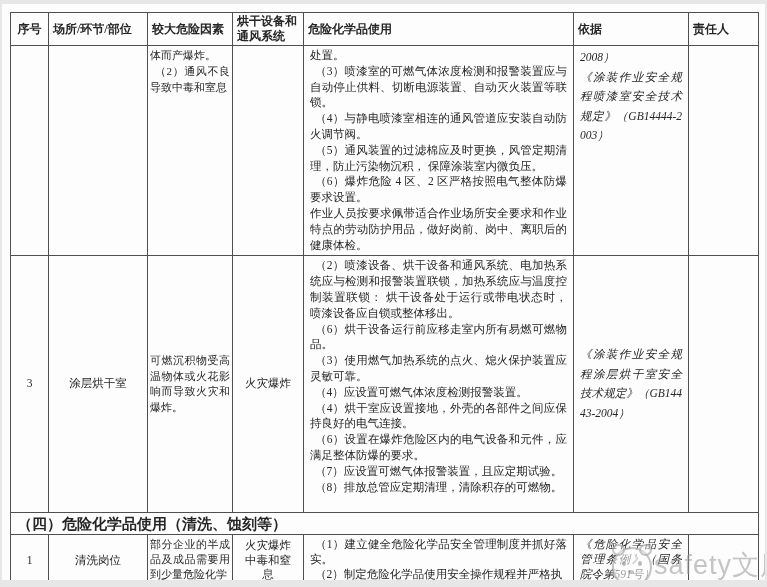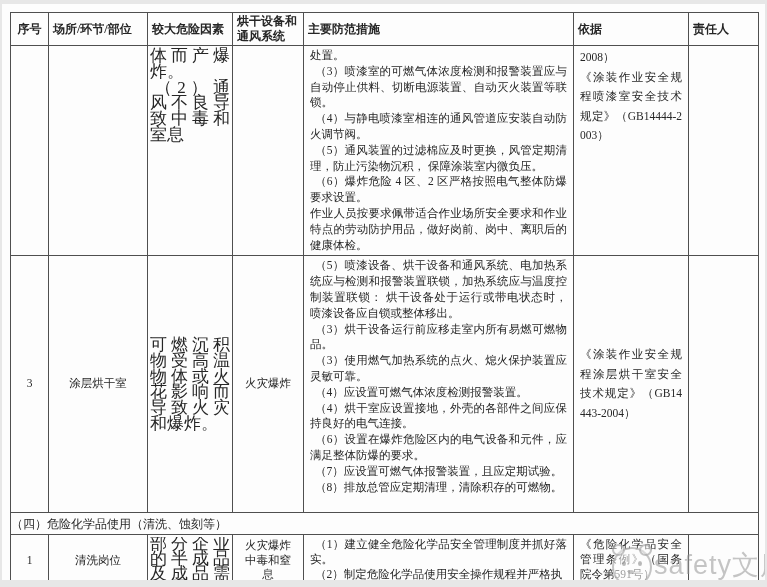--- a/index.html
+++ b/index.html
@@ -23,29 +23,29 @@
     vertical-align:middle;
     text-align:left;
     word-break:break-all;
   }
   .doc th{
     font-weight:bold;font-size:12px;line-height:15px;padding:0 4px;
   }
   th.c-serial{text-align:center;padding:0 1px;}
   td.c-serial{text-align:center;padding:1px 1px;}
   td.c-location{text-align:center;padding:1px 12px;}
-  td.c-hazard{font-size:17px;padding:2px 2px;text-align:justify;}
+  td.c-hazard{font-size:11px;padding:2px 2px;text-align:justify;}
   td.c-accident{text-align:center;padding:1px 12px;}
   td.c-measures{padding:2px 6px;text-align:justify;}
-  td.c-basis{padding:2px 6px;line-height:19.5px;text-align:justify;}
+  td.c-basis{padding:2px 6px;line-height:19.5px;text-align:justify;font-style:italic;}
   .v-top{vertical-align:top !important;}
   p{margin:0;}
   p.item{text-indent:5px;font-family:Liberation Serif, serif;}
   tr.section-row td{
-    font-weight:normal;font-size:12px;padding:0 0;line-height:20px;
+    font-weight:bold;font-size:15px;padding:0 6px;line-height:20px;
     vertical-align:middle;
   }
   tr.row-last td{line-height:14.7px;}
   tr.row-last td.c-basis{line-height:14.7px;}
   tr.row-last .clip{height:45px;overflow:hidden;}
   
   .watermark{
     position:absolute;left:610px;top:539px;display:flex;align-items:center;
     z-index:5;pointer-events:none;
   }
@@ -91,21 +91,21 @@
         <col style="width:115px">
       <col style="width:70px">
     </colgroup>
 
     <tbody>
         <tr style="height:33px">
       <th class="c-serial">序号</th>
       <th>场所/环节/部位</th>
       <th>较大危险因素</th>
       <th>烘干设备和通风系统</th>
-      <th>主要防范措施</th>
+      <th>危险化学品使用</th>
       <th>依据</th>
       <th>责任人</th>
     </tr>
 
     <tr style="height:207px">
       <td class="c-serial"></td>
       <td class="c-location"></td>
       <td class="c-hazard v-top">
         <p>体而产爆炸。</p>
         <p class="item">（2）通风不良导致中毒和室息</p>
@@ -127,22 +127,22 @@
     </tr>
 
     <tr style="height:257px">
       <td class="c-serial">3</td>
       <td class="c-location">涂层烘干室</td>
       <td class="c-hazard">
         <p>可燃沉积物受高温物体或火花影响而导致火灾和爆炸。</p>
       </td>
       <td class="c-accident">火灾爆炸</td>
       <td class="c-measures v-top">
-        <p class="item">（5）喷漆设备、烘干设备和通风系统、电加热系统应与检测和报警装置联锁，加热系统应与温度控制装置联锁： 烘干设备处于运行或带电状态时， 喷漆设备应自锁或整体移出。</p>
-        <p class="item">（3）烘干设备运行前应移走室内所有易燃可燃物品。</p>
+        <p class="item">（2）喷漆设备、烘干设备和通风系统、电加热系统应与检测和报警装置联锁，加热系统应与温度控制装置联锁： 烘干设备处于运行或带电状态时， 喷漆设备应自锁或整体移出。</p>
+        <p class="item">（6）烘干设备运行前应移走室内所有易燃可燃物品。</p>
         <p class="item">（3）使用燃气加热系统的点火、熄火保护装置应灵敏可靠。</p>
         <p class="item">（4）应设置可燃气体浓度检测报警装置。</p>
         <p class="item">（4）烘干室应设置接地，外壳的各部件之间应保持良好的电气连接。</p>
         <p class="item">（6）设置在爆炸危险区内的电气设备和元件，应满足整体防爆的要求。</p>
         <p class="item">（7）应设置可燃气体报警装置，且应定期试验。</p>
         <p class="item">（8）排放总管应定期清理，清除积存的可燃物。</p>
       </td>
       <td class="c-basis">
         <p>《涂装作业安全规程涂层烘干室安全技术规定》（GB14443-2004）</p>
       </td>

